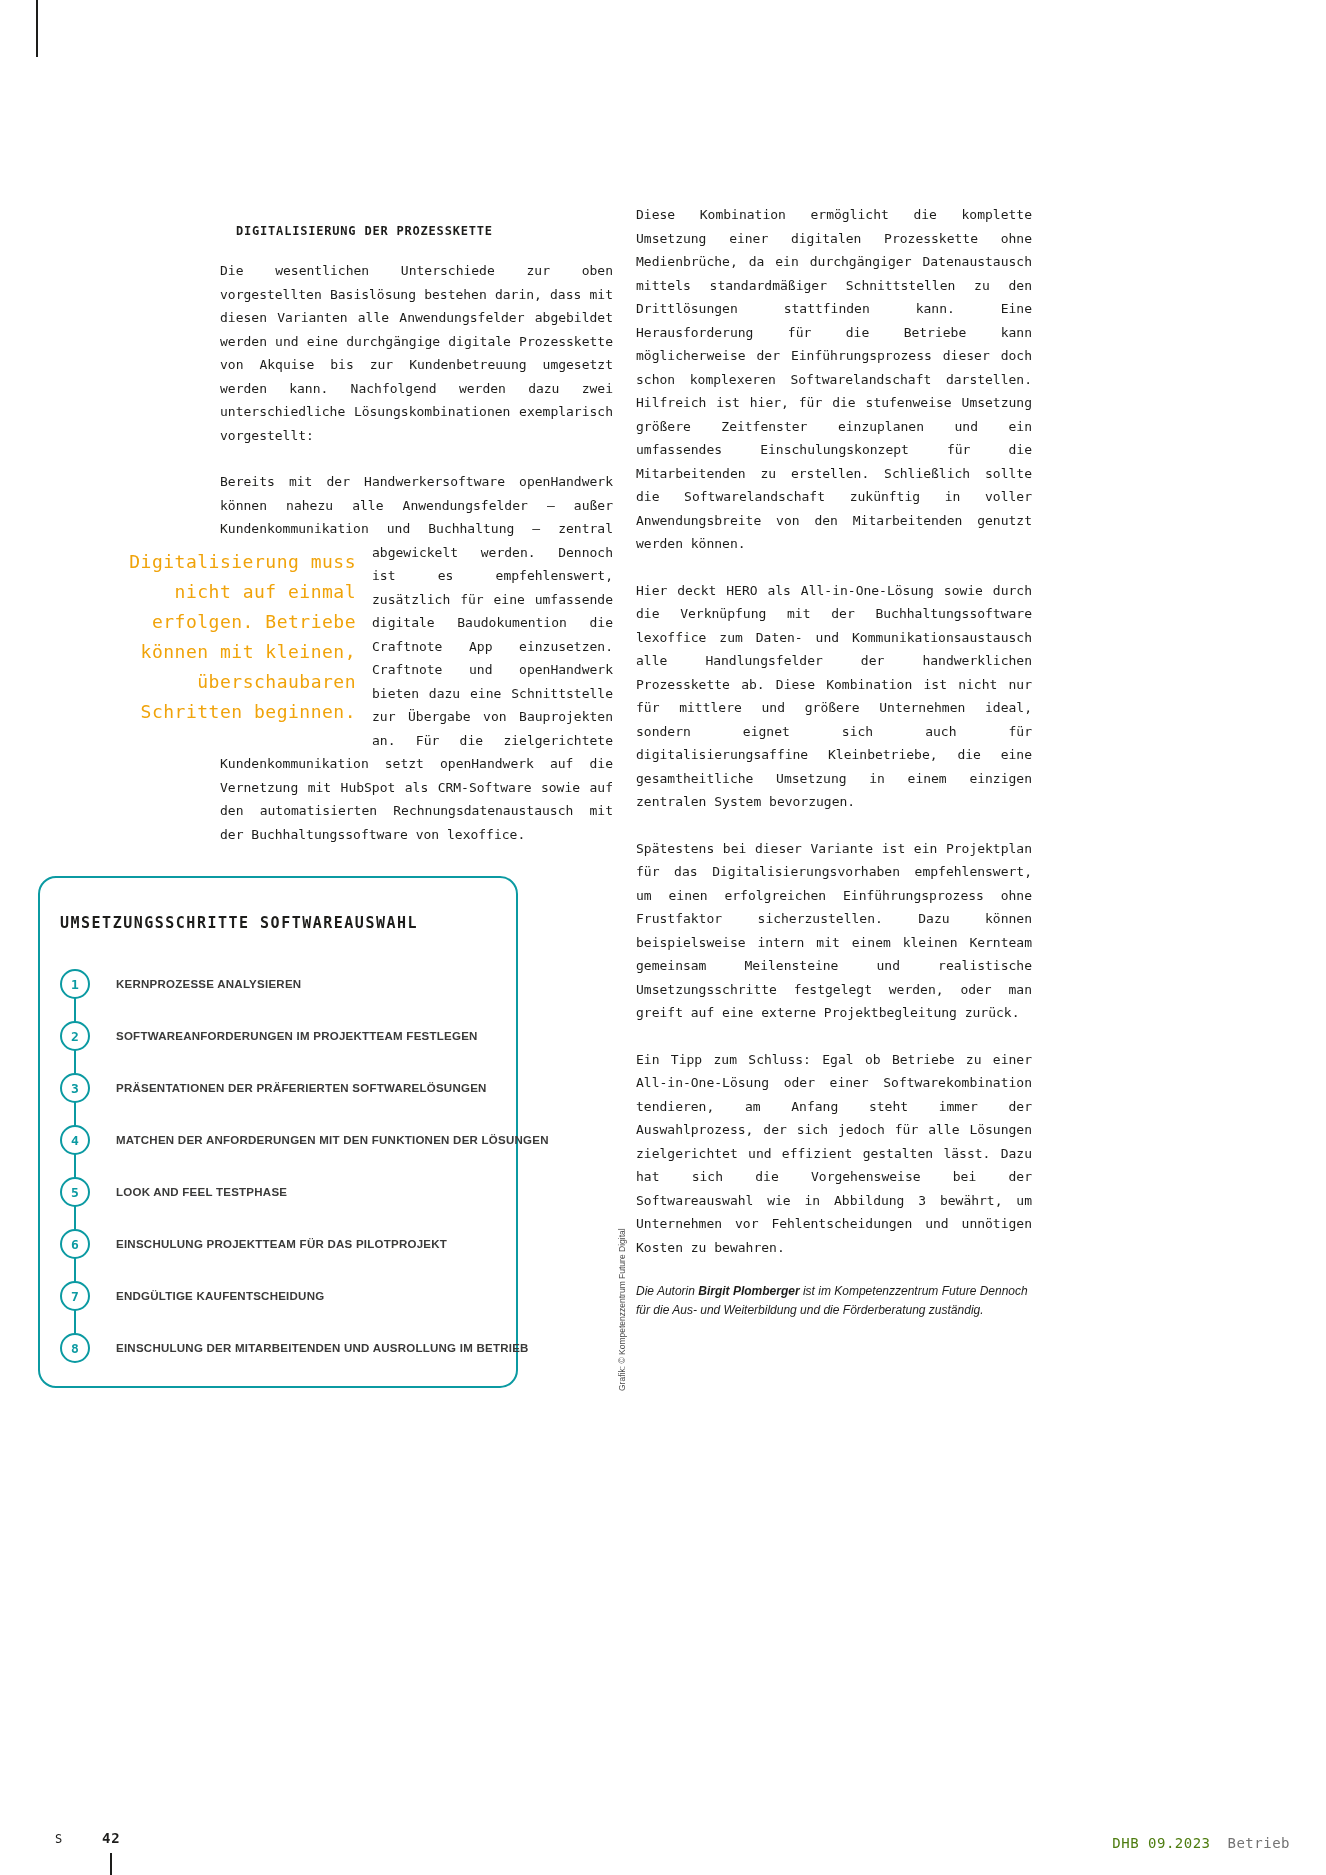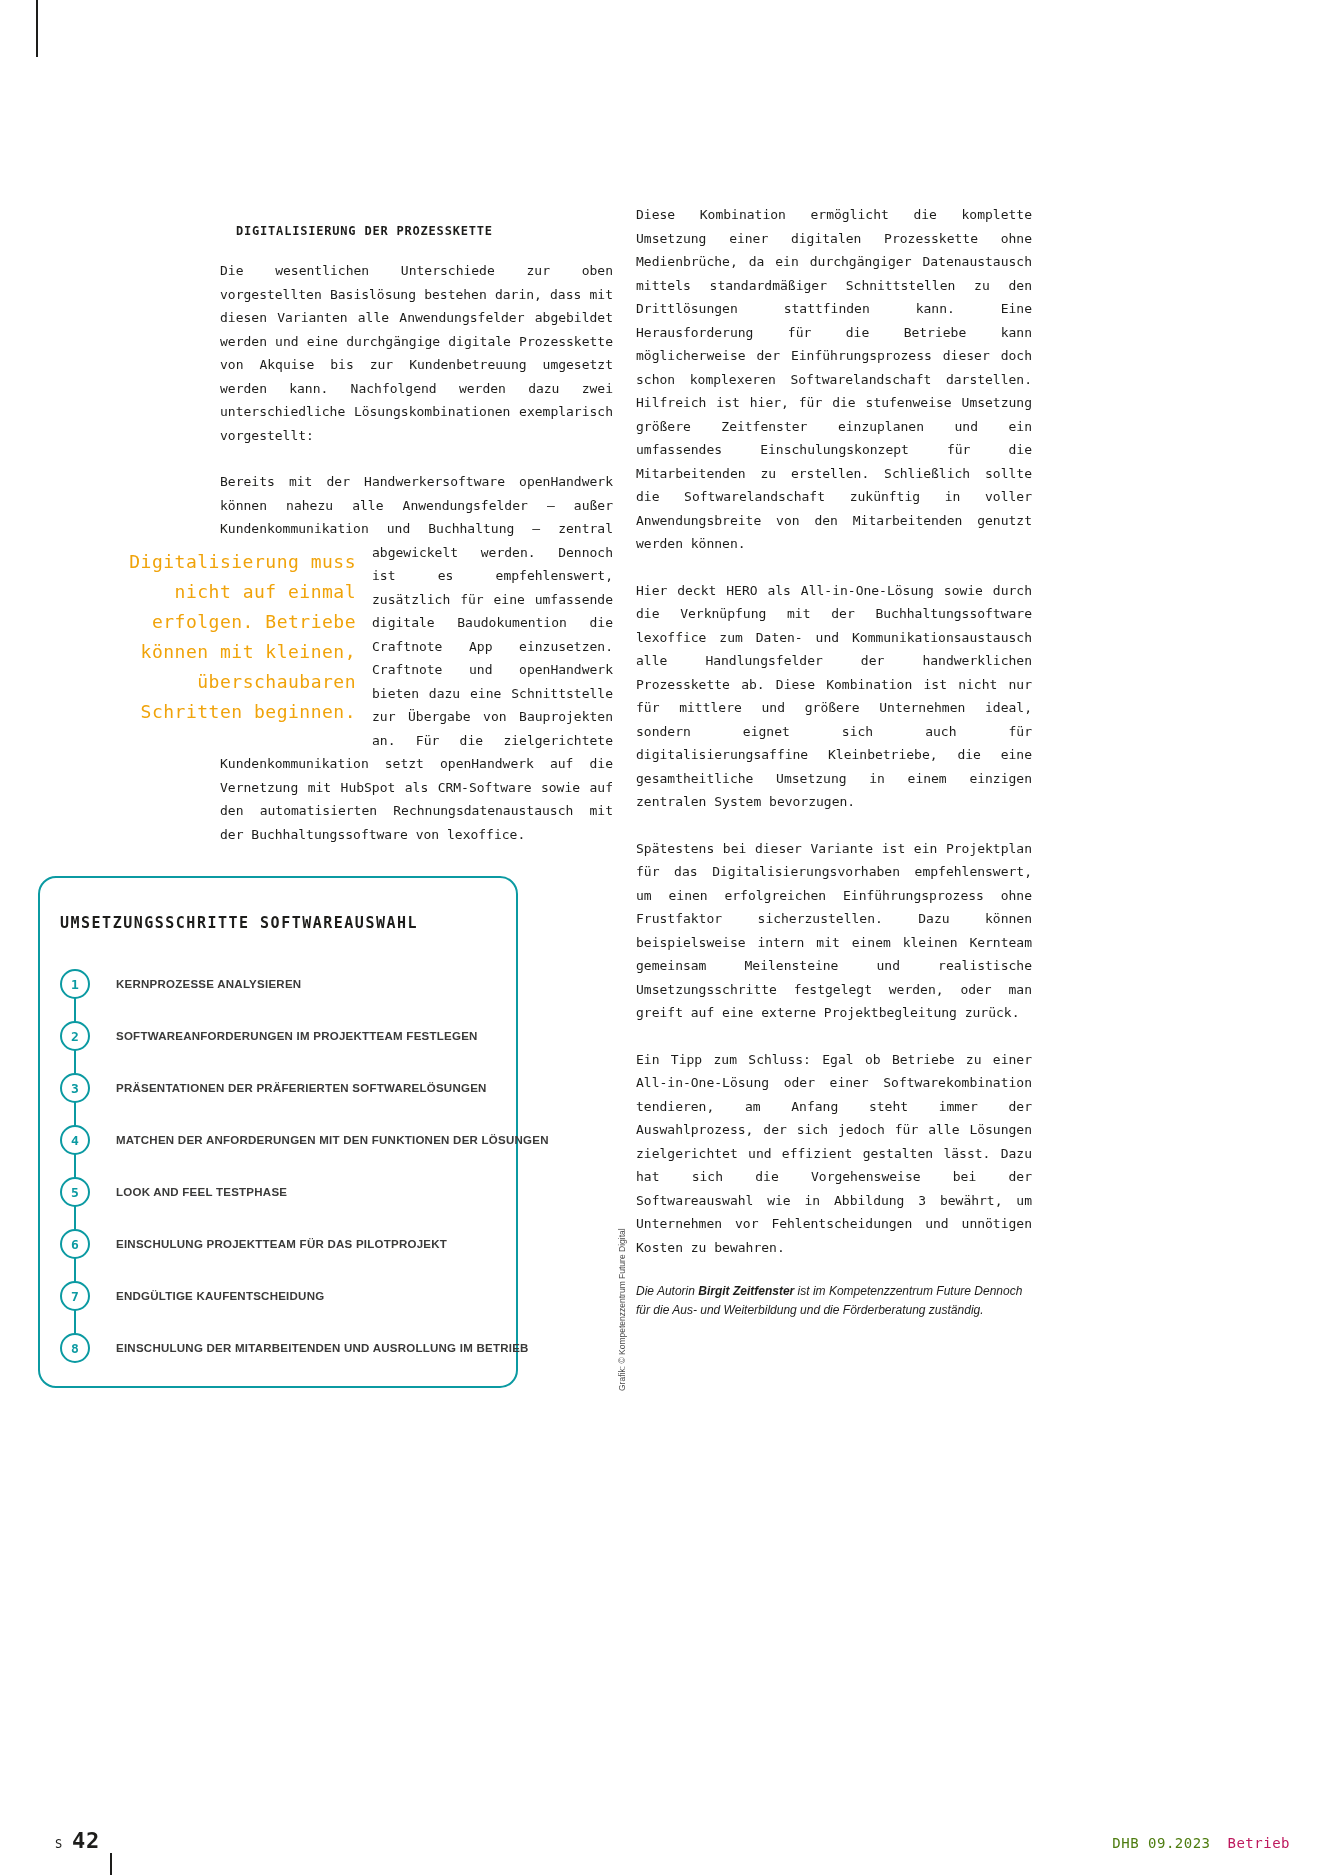--- a/index.html
+++ b/index.html
@@ -82,24 +82,24 @@
   .diagram-credit {
     position:absolute; left:617px; top:1391px;
     transform:rotate(-90deg); transform-origin:0 0;
     font-family:"Liberation Sans", sans-serif;
     font-size:8.5px; color:#4a4a4a; white-space:nowrap;
   }
 
   
   .footer-left { position:absolute; left:55px; top:1828px; }
   .footer-page-label  { font-size:12px; }
-  .footer-page-number { font-size:22px; font-weight:bold; letter-spacing:1px; }
+  .footer-page-number { font-size:14px; font-weight:bold; letter-spacing:1px;margin-left:30px; }
   .footer-right { position:absolute; right:36px; top:1835px; font-size:14px; letter-spacing:0.5px; }
   .footer-issue   { font-weight:normal; color:#4d7c0f; }
-  .footer-section { color:#be185d; margin-left:8px; }
+  .footer-section { color:#737373; margin-left:8px; }
 </style>
 </head>
 <body>
 
 <div class="page">
 
   <div class="tick-top"></div>
   <div class="tick-bottom"></div>
 
   <div class="col col-left">
@@ -111,21 +111,21 @@
       <span>Dennoch ist es empfehlenswert, zusätzlich für eine umfassende digitale Baudokumention die Craftnote App einzusetzen. Craftnote und openHandwerk bieten dazu eine Schnittstelle zur Übergabe von Bauprojekten an. Für die zielgerichtete Kundenkommunikation setzt openHandwerk auf die Vernetzung mit HubSpot als CRM-Software sowie auf den automatisierten Rechnungsdatenaustausch mit der Buchhaltungssoftware von lexoffice.</span>
     </div>
   </div>
 
   <div class="col col-right">
     <p>Diese Kombination ermöglicht die komplette Umsetzung einer digitalen Prozesskette ohne Medienbrüche, da ein durchgängiger Datenaustausch mittels standardmäßiger Schnittstellen zu den Drittlösungen stattfinden kann. Eine Herausforderung für die Betriebe kann möglicherweise der Einführungsprozess dieser doch schon komplexeren Softwarelandschaft darstellen. Hilfreich ist hier, für die stufenweise Umsetzung größere Zeitfenster einzuplanen und ein umfassendes Einschulungskonzept für die Mitarbeitenden zu erstellen. Schließlich sollte die Softwarelandschaft zukünftig in voller Anwendungsbreite von den Mitarbeitenden genutzt werden können.</p>
     <p>Hier deckt HERO als All-in-One-Lösung sowie durch die Verknüpfung mit der Buchhaltungssoftware lexoffice zum Daten- und Kommunikationsaustausch alle Handlungsfelder der handwerklichen Prozesskette ab. Diese Kombination ist nicht nur für mittlere und größere Unternehmen ideal, sondern eignet sich auch für digitalisierungsaffine Kleinbetriebe, die eine gesamtheitliche Umsetzung in einem einzigen zentralen System bevorzugen.</p>
     <p>Spätestens bei dieser Variante ist ein Projektplan für das Digitalisierungsvorhaben empfehlenswert, um einen erfolgreichen Einführungsprozess ohne Frustfaktor sicherzustellen. Dazu können beispielsweise intern mit einem kleinen Kernteam gemeinsam Meilensteine und realistische Umsetzungsschritte festgelegt werden, oder man greift auf eine externe Projektbegleitung zurück.</p>
     <p>Ein Tipp zum Schluss: Egal ob Betriebe zu einer All-in-One-Lösung oder einer Softwarekombination tendieren, am Anfang steht immer der Auswahlprozess, der sich jedoch für alle Lösungen zielgerichtet und effizient gestalten lässt. Dazu hat sich die Vorgehensweise bei der Softwareauswahl wie in Abbildung 3 bewährt, um Unternehmen vor Fehlentscheidungen und unnötigen Kosten zu bewahren.</p>
     <div class="author-note">
-      <span>Die Autorin </span><span class="author-name">Birgit Zeitfenster</span><span> ist im Kompetenzzentrum Future Dennoch für die Aus- und Weiterbildung und die Förderberatung zuständig.</span>
+      <span>Die Autorin </span><span class="author-name">Birgit Plomberger</span><span> ist im Kompetenzzentrum Future Dennoch für die Aus- und Weiterbildung und die Förderberatung zuständig.</span>
     </div>
   </div>
 
   <div class="diagram">
     <div class="diagram-title">UMSETZUNGSSCHRITTE SOFTWAREAUSWAHL</div>
     <div class="step-connector"></div>
     <div class="steps">
       <div class="step">
         <div class="step-circle">1</div>
         <div class="step-label">KERNPROZESSE ANALYSIEREN</div>

